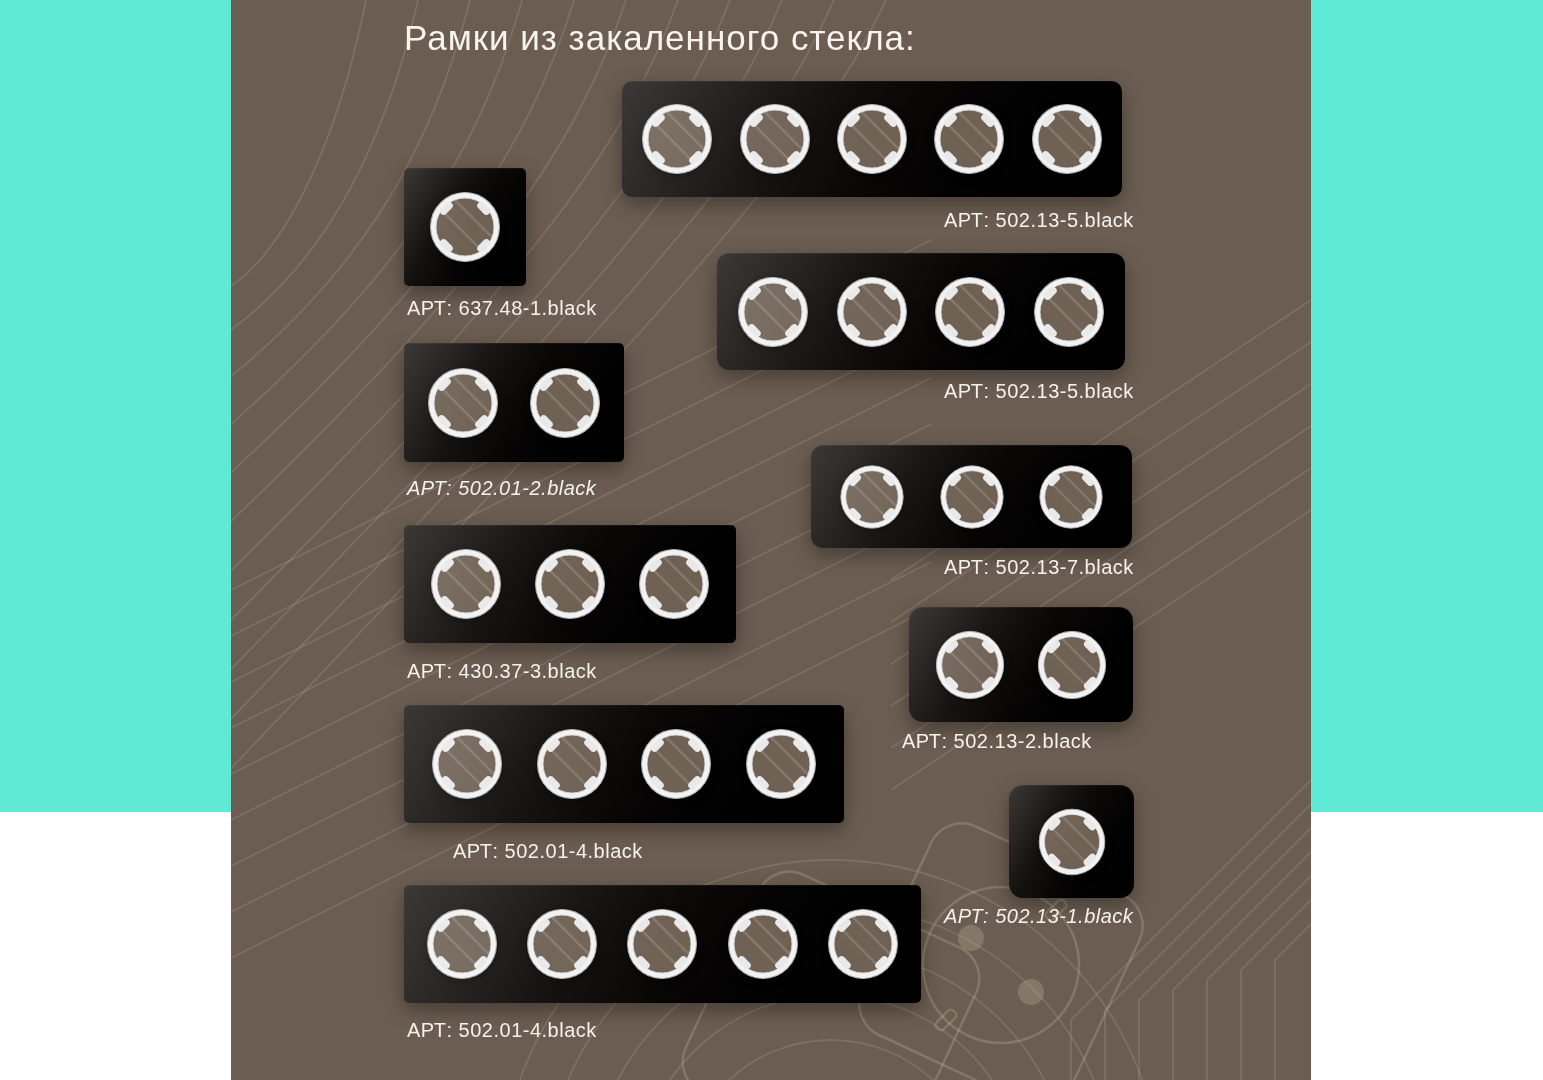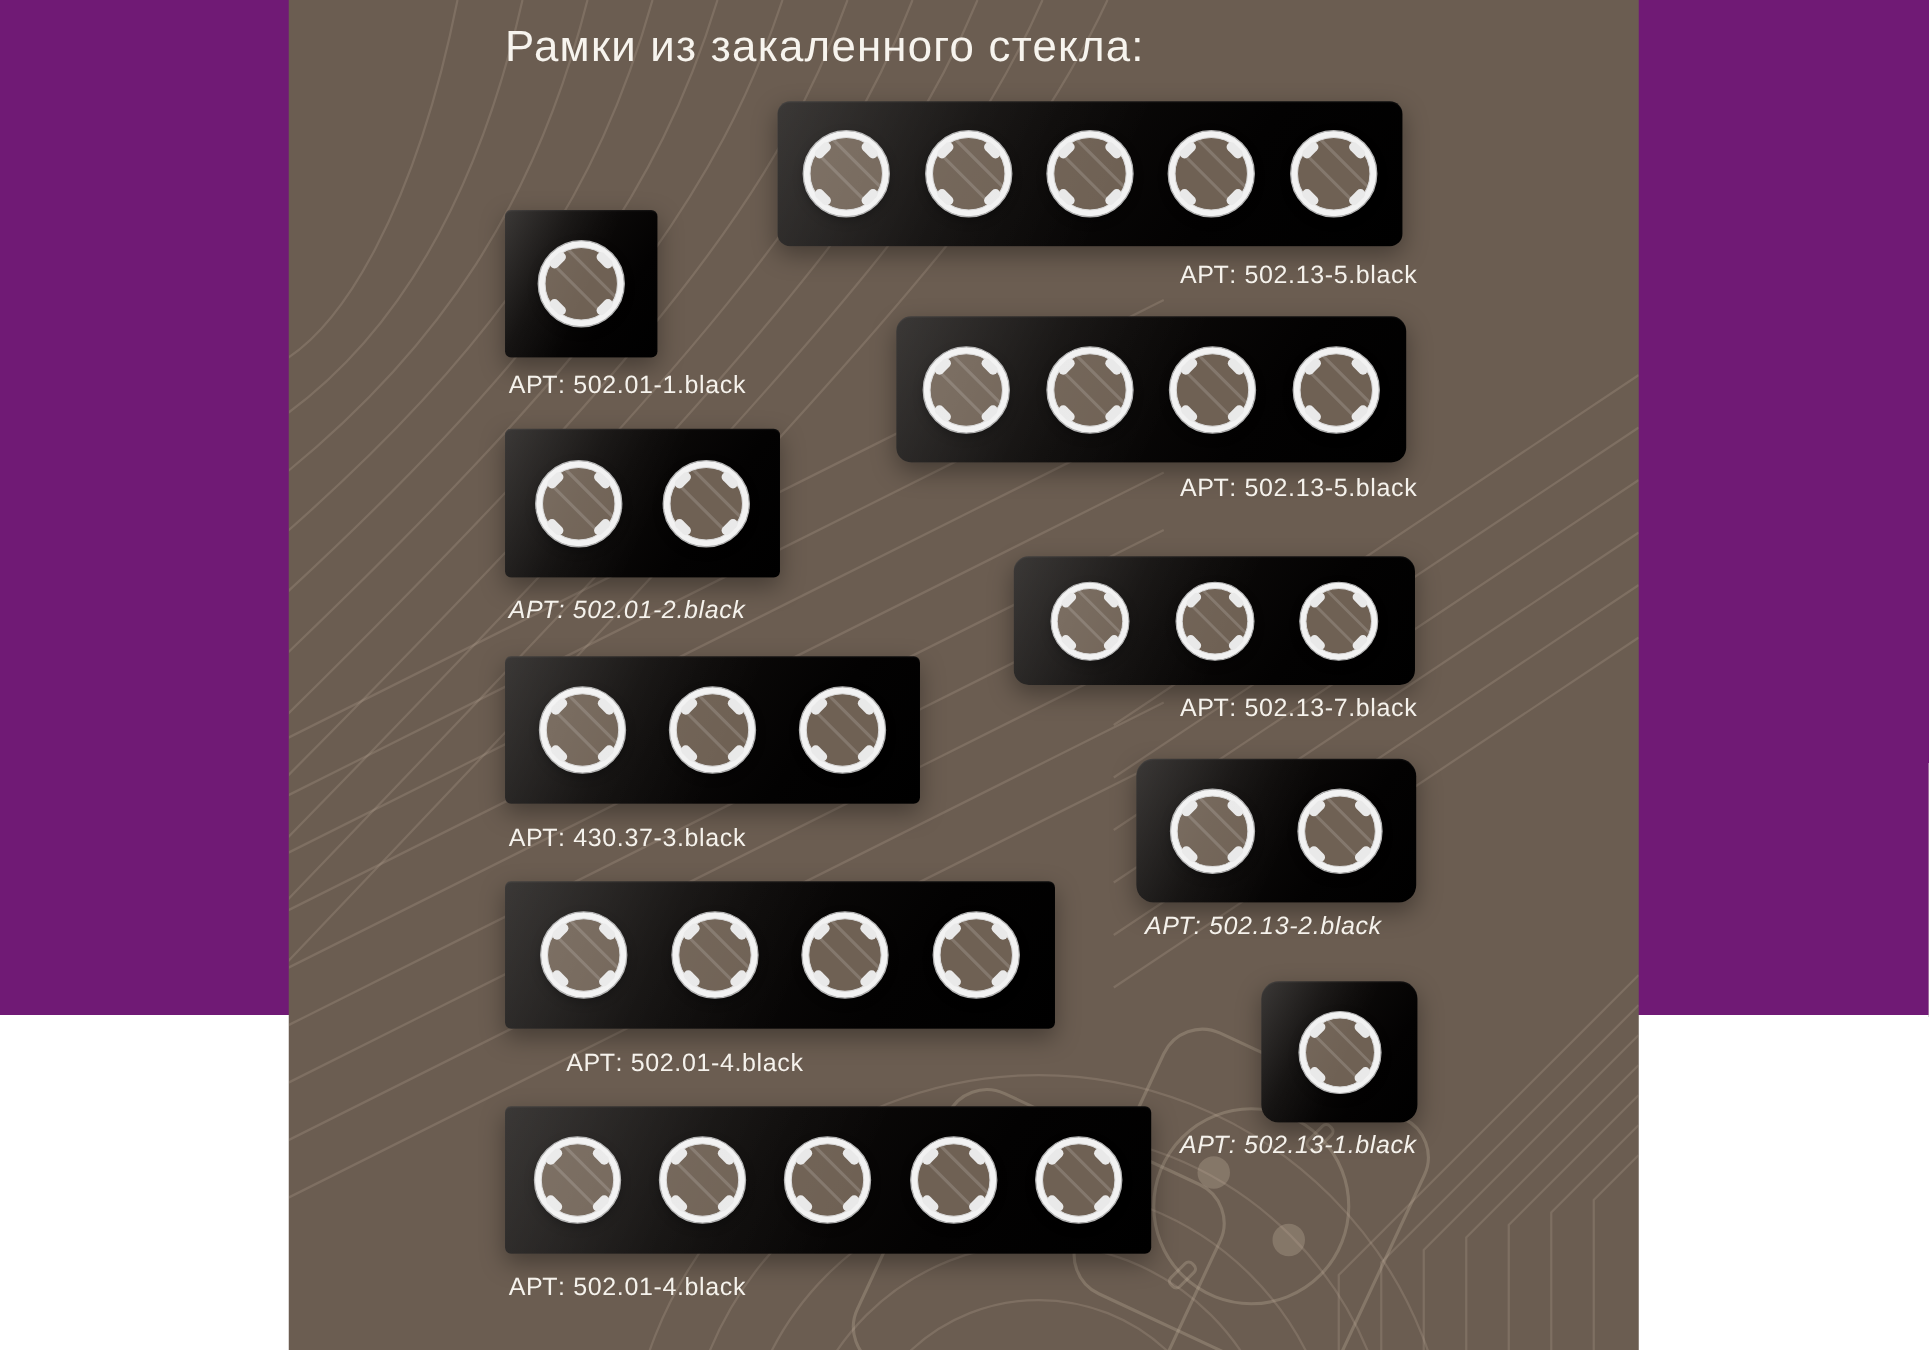--- a/index.html
+++ b/index.html
@@ -3,21 +3,21 @@
 <meta charset="utf-8">
 <style>
   html,body{margin:0;padding:0;}
   body{
     width:1543px;height:1080px;
     font-family:"Liberation Sans", sans-serif;
     background:#ffffff;
     overflow:hidden;
   }
   .canvas{
-    position:relative;width:1543px;height:812px;background:#701a75;
+    position:relative;width:1543px;height:812px;background:#5eead4;
   }
   .board{
     position:absolute;left:231px;top:0;width:1080px;height:1080px;
     background:#6b5d51;overflow:hidden;
   }
   #bg-pattern{position:absolute;left:0;top:0;width:1080px;height:1080px;}
   .page-title{
     position:absolute;left:173px;top:18px;
     font-size:35px;letter-spacing:1px;color:#f7f4ee;font-weight:400;
     white-space:nowrap;
@@ -113,21 +113,21 @@
     </g>
     <g fill="#e9e9e9">
             <rect x="-9" y="-4.5" width="18" height="9" rx="4.5" transform="translate(50,50) rotate(-45) translate(0,-31.5)"></rect>
             <rect x="-9" y="-4.5" width="18" height="9" rx="4.5" transform="translate(50,50) rotate(45) translate(0,-31.5)"></rect>
             <rect x="-9" y="-4.5" width="18" height="9" rx="4.5" transform="translate(50,50) rotate(135) translate(0,-31.5)"></rect>
             <rect x="-9" y="-4.5" width="18" height="9" rx="4.5" transform="translate(50,50) rotate(225) translate(0,-31.5)"></rect>
           </g>
   </svg>
         <div class="frame-gloss"></div>
       </div>
-      <div class="product-label" style="left: 176px; top: 297px;">АРТ: 502.01-1.black</div>
+      <div class="product-label" style="left: 176px; top: 297px;">АРТ: 637.48-1.black</div>
       <div class="product-frame" style="left: 173px; top: 343px; width: 220px; height: 119px; border-radius: 5px;">
         <svg class="ring" width="84" height="84" viewBox="0 0 100 100">
     <defs>
             <clipPath id="ringclip2">
               <circle cx="50" cy="50" r="34.5"></circle>
             </clipPath>
           </defs>
     <circle cx="50" cy="50" r="41" fill="#f2f2f2" stroke="#b2b2b2" stroke-width="1.2"></circle>
     <circle cx="50" cy="50" r="34.5" fill="#6f6154" stroke="#dadada" stroke-width="1"></circle>
     <g clip-path="url(#ringclip2)" stroke="#ffffff" stroke-opacity="0.15" stroke-width="3" fill="none">
@@ -677,21 +677,21 @@
     </g>
     <g fill="#e9e9e9">
             <rect x="-9" y="-4.5" width="18" height="9" rx="4.5" transform="translate(50,50) rotate(-45) translate(0,-31.5)"></rect>
             <rect x="-9" y="-4.5" width="18" height="9" rx="4.5" transform="translate(50,50) rotate(45) translate(0,-31.5)"></rect>
             <rect x="-9" y="-4.5" width="18" height="9" rx="4.5" transform="translate(50,50) rotate(135) translate(0,-31.5)"></rect>
             <rect x="-9" y="-4.5" width="18" height="9" rx="4.5" transform="translate(50,50) rotate(225) translate(0,-31.5)"></rect>
           </g>
   </svg>
         <div class="frame-gloss"></div>
       </div>
-      <div class="product-label" style="left: 685px; top: 730px; font-style: italic;">АРТ: 502.13-2.black</div>
+      <div class="product-label" style="left: 671px; top: 730px;">АРТ: 502.13-2.black</div>
       <div class="product-frame" style="left: 778px; top: 785px; width: 125px; height: 113px; border-radius: 14px;">
         <svg class="ring" width="80" height="80" viewBox="0 0 100 100">
     <defs>
             <clipPath id="ringclip30">
               <circle cx="50" cy="50" r="34.5"></circle>
             </clipPath>
           </defs>
     <circle cx="50" cy="50" r="41" fill="#f2f2f2" stroke="#b2b2b2" stroke-width="1.2"></circle>
     <circle cx="50" cy="50" r="34.5" fill="#6f6154" stroke="#dadada" stroke-width="1"></circle>
     <g clip-path="url(#ringclip30)" stroke="#ffffff" stroke-opacity="0.15" stroke-width="3" fill="none">

